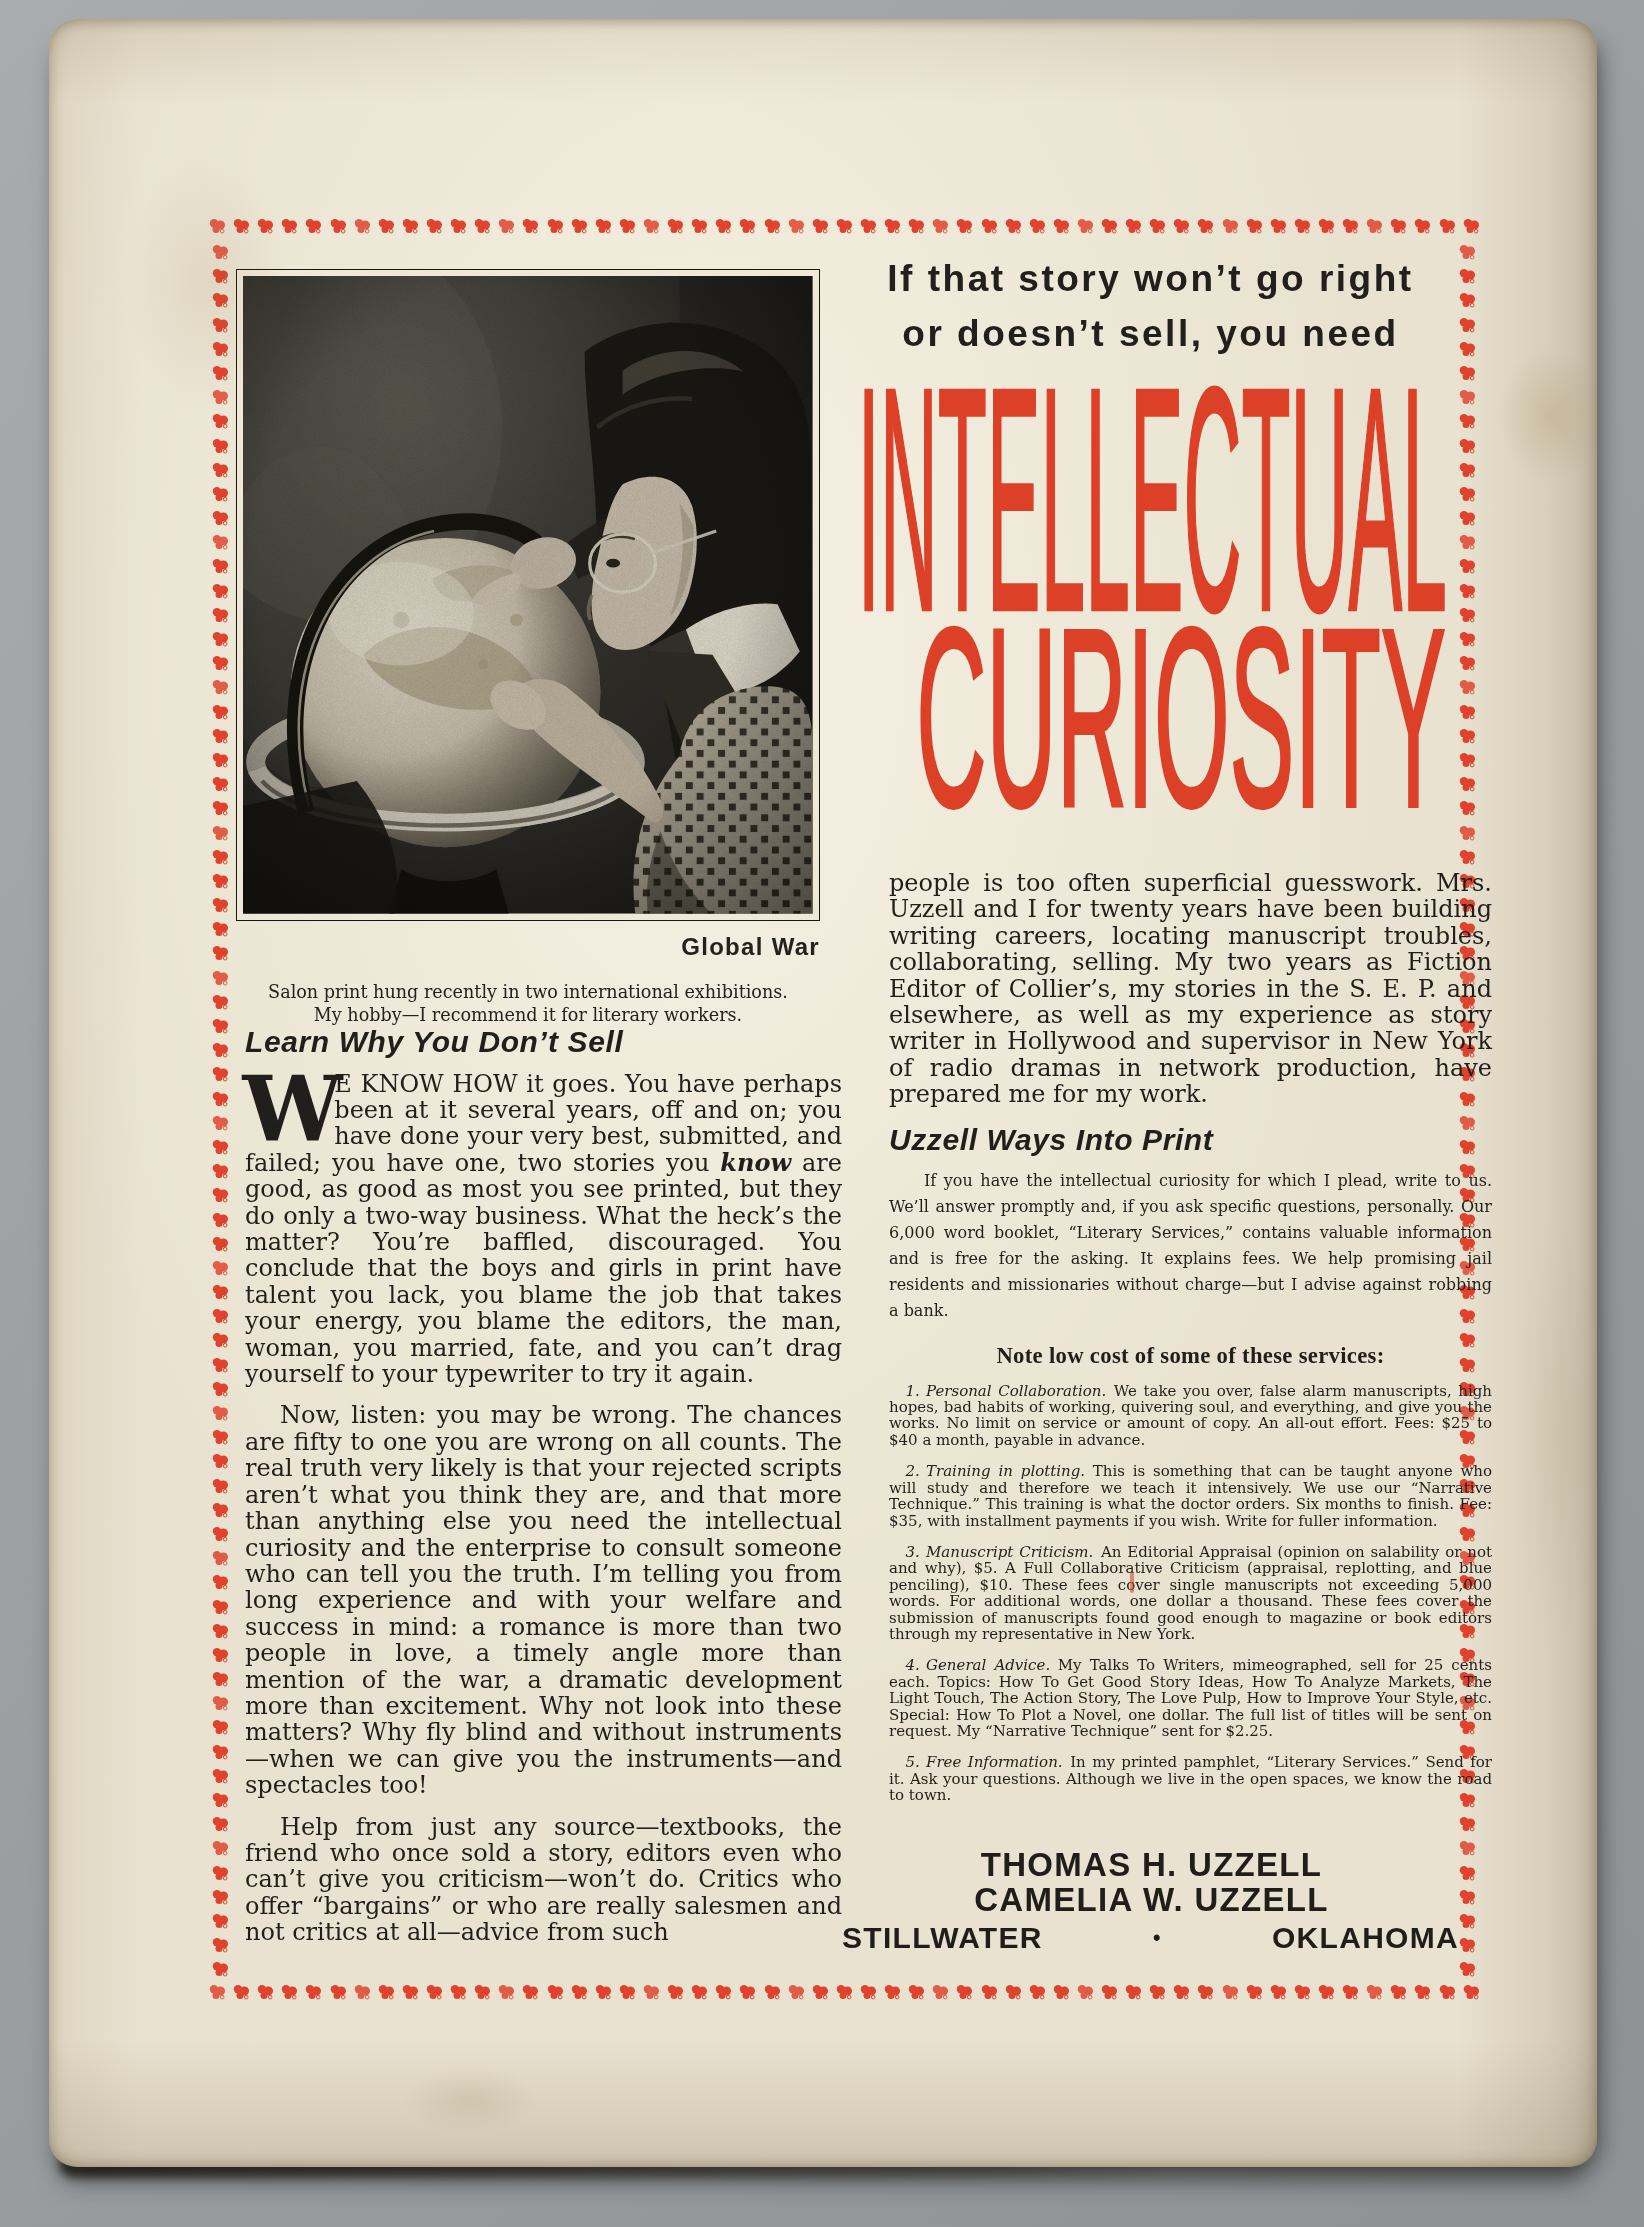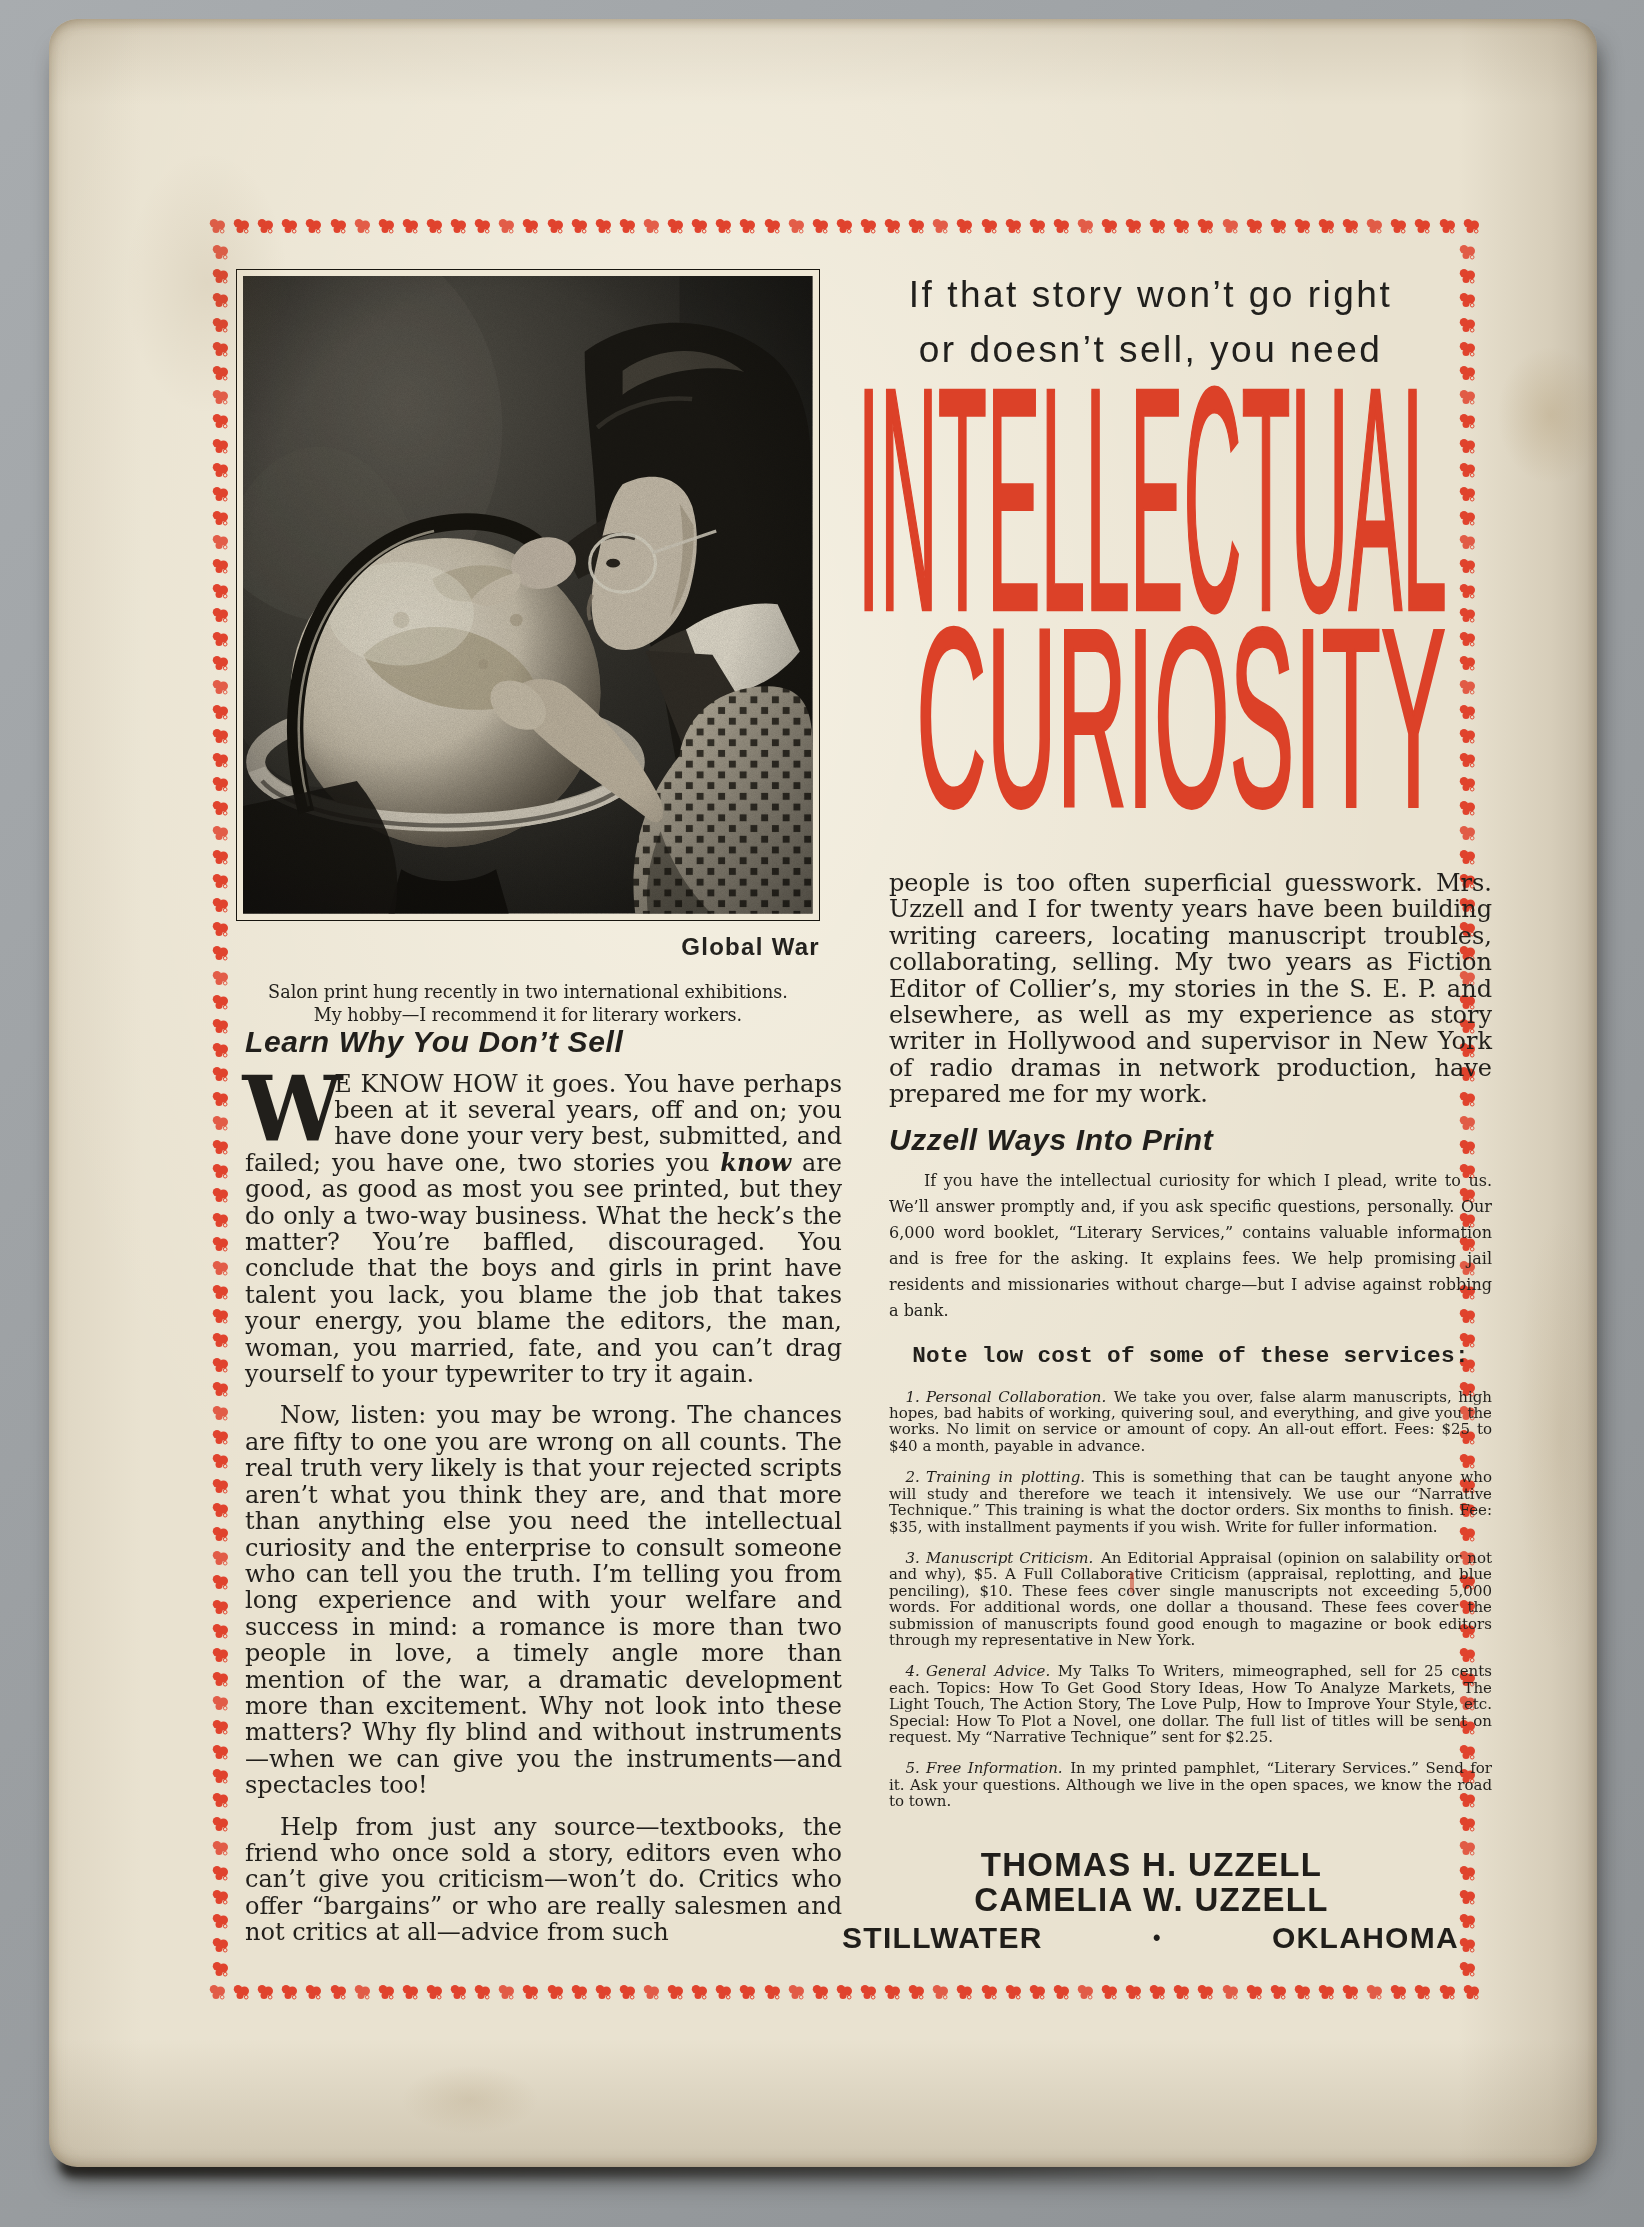--- a/index.html
+++ b/index.html
@@ -20,40 +20,40 @@
   .orn-col{width:19px;flex-direction:column;align-items:center;}
   .orn{width:19px;height:17.6px;display:block;}
   
   .photo{position:absolute;left:187px;top:250px;width:584px;height:652px;border:1.9px solid #17150f;
          background:#efe8d6;padding:6.3px;box-sizing:border-box;}
   .photo svg{display:block;width:100%;height:100%;}
   .caption{position:absolute;left:187px;top:914px;width:584px;text-align:center;color:#24221e;}
   .caption-title{font-weight:bold;font-size:24px;letter-spacing:1.3px;margin-bottom:20px;text-align:right;}
   .caption-sub{font-family:"DejaVu Serif",serif;font-size:17.6px;line-height:22.7px;}
   
-  .headline{position:absolute;left:801px;top:248px;width:601px;text-align:center;color:#21201d;
-            font-weight:normal;font-size:37px;line-height:55px;letter-spacing:2.5px;white-space:nowrap;}
+  .headline{position:absolute;left:801px;top:232px;width:601px;text-align:center;color:#21201d;
+            font-weight:bold;font-size:37px;line-height:55px;letter-spacing:2.5px;white-space:nowrap;}
   .bigword{position:absolute;overflow:visible;}
   .bigword text{font-family:"Liberation Sans",sans-serif;fill:#dc4128;stroke:#dc4128;stroke-width:6px;}
   
   .col{position:absolute;color:#211f1b;font-family:"DejaVu Serif",serif;font-size:24px;line-height:26.4px;
        text-align:justify;}
   .col-left{left:196px;top:1006px;width:597px;}
   .col-right{left:840px;top:851px;width:603px;}
   .col h2{font-family:"Liberation Sans",sans-serif;font-style:italic;font-weight:bold;
           font-size:30px;line-height:33px;letter-spacing:0.6px;margin:0 0 12.6px 0;text-align:left;}
   .col p{margin:0 0 15px 0;}
   .indent{text-indent:35px;}
   .it{font-style:italic;font-weight:bold;margin-top:24px;}
   .dropcap{float:left;font-family:"DejaVu Serif",serif;font-weight:bold;font-size:89px;
            line-height:65px;width:88px;margin:5px 3.8px 0 -2.5px;text-align:left;text-indent:0;}
   .rc-p2{font-size:16px;line-height:26px;}
   .uzzell-ways{margin-top:5px;}
-  .note-head{font-family:Liberation Mono, monospace;font-weight:bold;font-size:22.7px;
-             text-align:center;margin:19px 0 19px 0;letter-spacing:0.3px;}
+  .note-head{font-family:Liberation Serif, serif;font-weight:bold;font-size:22.7px;
+             text-align:center;margin:19px 0 13px 0;letter-spacing:0.3px;}
   .svc{font-size:15px;line-height:16.4px;margin:0 0 7px 0;text-indent:16.4px;}
   .svc-num{font-style:italic;margin-right:6.3px;}
   .svc-title{font-style:italic;margin-right:7.6px;}
   
   .sig{position:absolute;left:801px;width:603px;text-align:center;color:#201e1a;
        font-weight:bold;font-size:33px;letter-spacing:1.3px;white-space:nowrap;}
   .sig1{top:1827px;} .sig2{top:1862px;}
   .cityrow{position:absolute;left:793px;top:1902px;width:617px;display:flex;
            justify-content:space-between;align-items:center;color:#201e1a;
            font-weight:bold;font-size:30px;letter-spacing:1.3px;}

